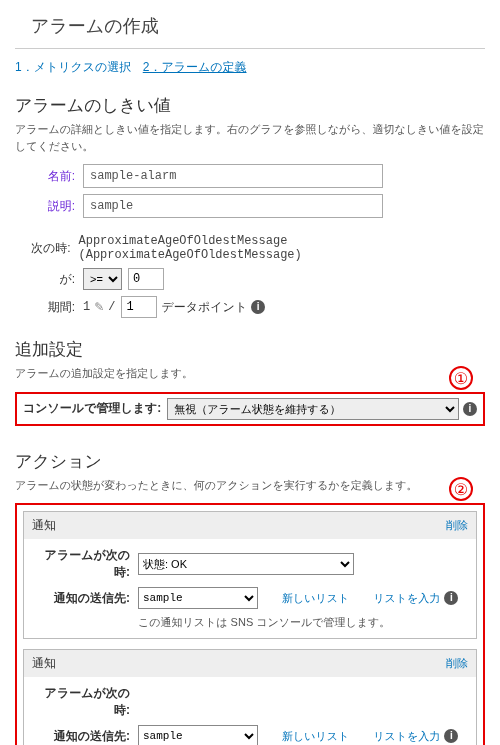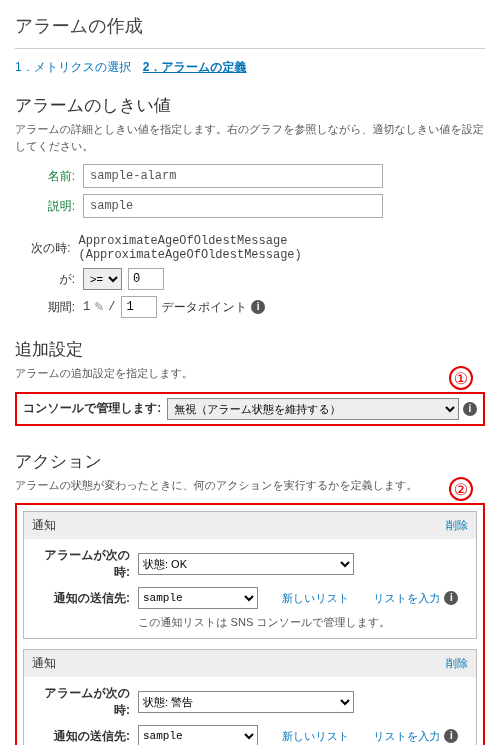--- a/index.html
+++ b/index.html
@@ -5,30 +5,30 @@
   * { box-sizing: border-box; }
   body {
     margin: 0;
     font-family: Arial, "Helvetica Neue", sans-serif;
     font-size: 12px;
     color: #333;
     background: #fff;
     width: 500px;
   }
   .page { padding: 10px 15px 15px 15px; }
-  h1.title { font-size: 18px; font-weight: normal; color: #444; margin: 4px 0 10px 0; }
+  h1.title { font-size: 18px; font-weight: normal; color: #444; margin: 4px 0 10px 16px; }
   .divider { border: none; border-top: 1px solid #ccc; margin: 2px 0 10px 0; }
   .steps { font-size: 12px; margin-bottom: 18px; }
   .steps .step { margin-right: 8px; }
   .steps .step.link { color: #0073bb; cursor: pointer; }
-  .steps .step.active { color: #0073bb; font-weight: bold; text-decoration: underline; }
+  .steps .step.active { color: #0073bb; font-weight: normal; text-decoration: underline; }
   h2.sec { font-size: 17px; font-weight: normal; color: #333; margin: 10px 0 4px 0; }
   p.desc { font-size: 11px; color: #555; margin: 4px 0 10px 0; line-height: 1.5; }
   .form-row { display: flex; align-items: center; margin-bottom: 6px; }
-  .form-row .lbl { width: 60px; text-align: right; margin-right: 8px; font-size: 12px; color: #15803d; }
+  .form-row .lbl { width: 60px; text-align: right; margin-right: 8px; font-size: 12px; color: #6d28d9; }
   .form-row input.text {
     flex: 0 0 300px;
     height: 24px;
     border: 1px solid #aaa;
     padding: 2px 6px;
     font-family: "Courier New", monospace;
     font-size: 12px;
     color: #555;
   }
   .mono { font-family: "Courier New", monospace; color: #444; font-size: 12px; }
@@ -202,23 +202,20 @@
     </div>
 
     <div class="notify-block">
       <div class="notify-hdr">
         <span>通知</span>
         <span class="del">削除</span>
       </div>
       <div class="notify-body">
         <div class="nr">
           <span class="nlbl">アラームが次の時:</span>
-          <select class="state">
-            <option>状態: 警告</option>
-          </select>
         </div>
         <div class="nr">
           <span class="nlbl">通知の送信先:</span>
           <select class="dest">
             <option>sample</option>
           </select>
           <span class="link-sm">新しいリスト</span>
           <span class="link-sm">リストを入力</span>
           <span class="info-icon">i</span>
         </div>

